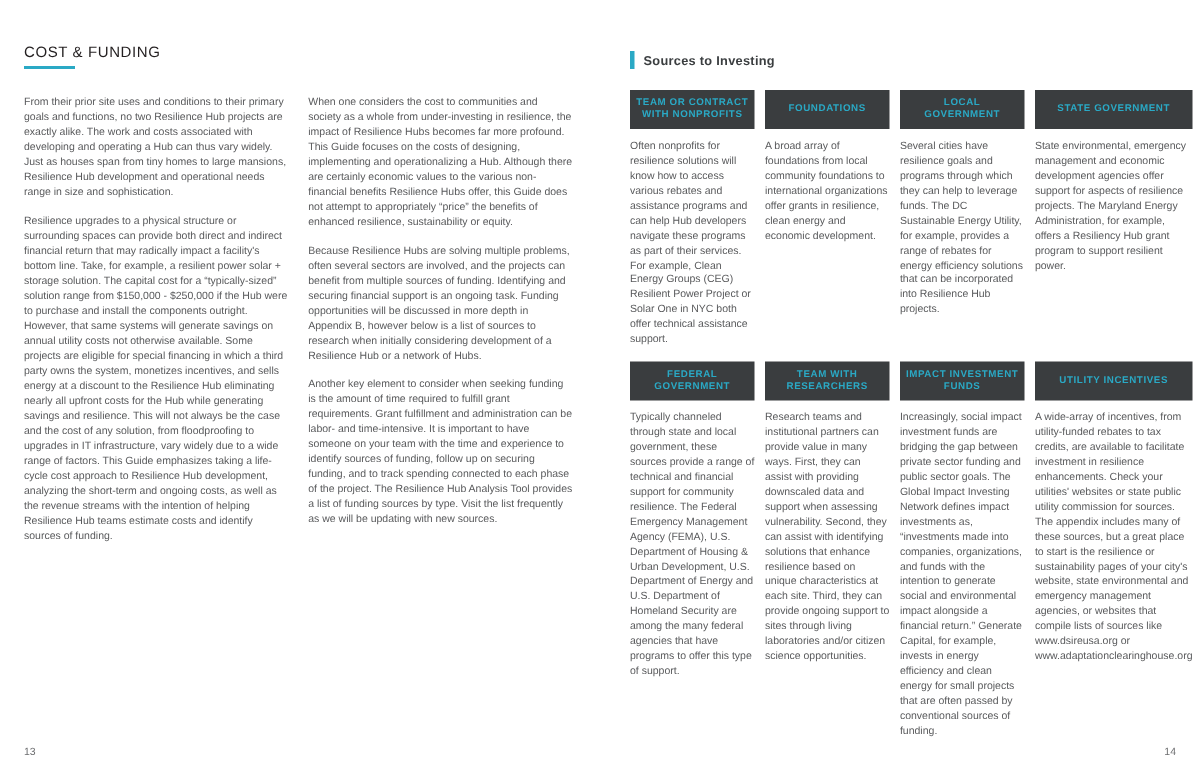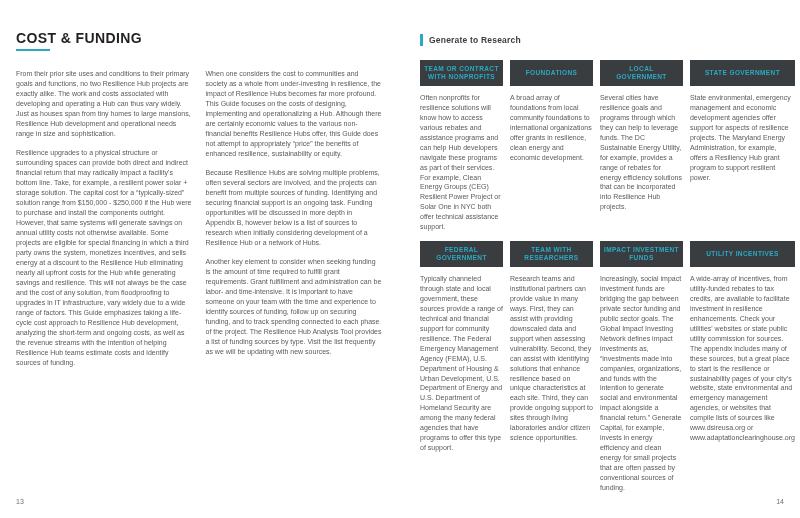--- a/index.html
+++ b/index.html
@@ -9,21 +9,21 @@
     background: #ffffff;
     font-family: "Liberation Sans", "DejaVu Sans", sans-serif;
     overflow: hidden;
   }
   .spread { display: flex; width: 800px; height: 518px; background: #fff; outline: 1px solid #ececec; }
   .page { position: relative; width: 400px; height: 518px; background: #fff; }
 
   
   .page-left { padding: 30px 18px 0 16px; }
   .page-title {
-    margin: 0; font-size: 14px; font-weight: bold;
+    margin: 0; font-size: 10px; font-weight: normal;
     letter-spacing: 0.4px; color: #231f20;
   }
   .title-underline { width: 34px; height: 2px; margin-top: 3px; }
   .cols { display: flex; gap: 13px; margin-top: 18px; }
   .col { width: 177px; }
   .body-p {
     margin: 0 0 9px 0;
     font-size: 7px; line-height: 1.43; color: #595a5c;
   }
 
@@ -87,21 +87,21 @@
           <p class="body-p">Another key element to consider when seeking funding is the amount of time required to fulfill grant requirements. Grant fulfillment and administration can be labor- and time-intensive. It is important to have someone on your team with the time and experience to identify sources of funding, follow up on securing funding, and to track spending connected to each phase of the project. The Resilience Hub Analysis Tool provides a list of funding sources by type. Visit the list frequently as we will be updating with new sources.</p>
         </div>
     </div>
 
     <div class="page-num pn-left">13</div>
   </section>
 
   <section class="page page-right">
     <div class="section-header">
       <span class="accent-bar accent-bg" style="background: rgb(42, 169, 197);"></span>
-      <h2 class="section-title">Generate to Research</h2>
+      <h2 class="section-title">Sources to Investing</h2>
     </div>
 
     <div class="cards">
 
         <div class="card">
           <div class="card-header" style="background: rgb(58, 61, 63); color: rgb(42, 169, 197);">TEAM OR CONTRACT WITH NONPROFITS</div>
           <p class="card-body">Often nonprofits for resilience solutions will know how to access various rebates and assistance programs and can help Hub developers navigate these programs as part of their services. For example, Clean Energy Groups (CEG) Resilient Power Project or Solar One in NYC both offer technical assistance support.</p>
         </div>
 
         <div class="card">

